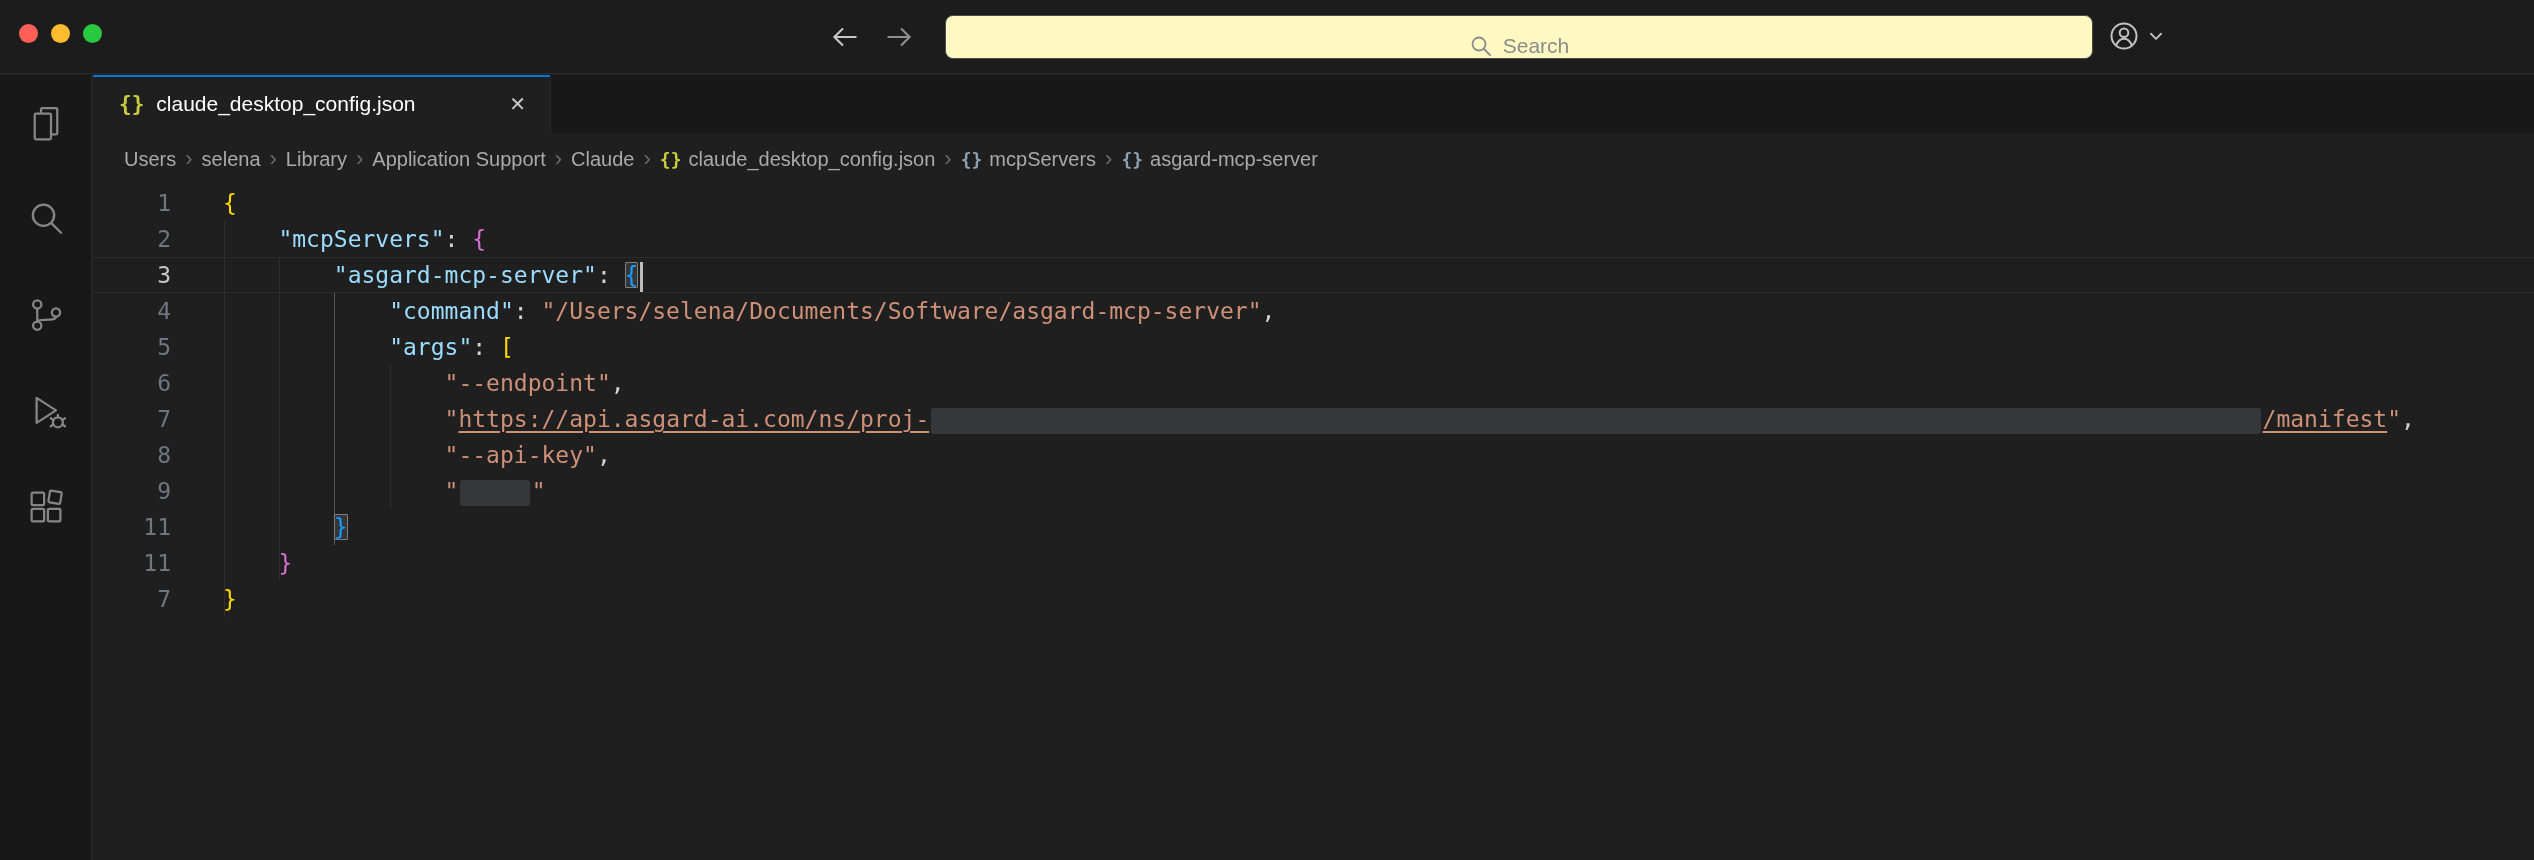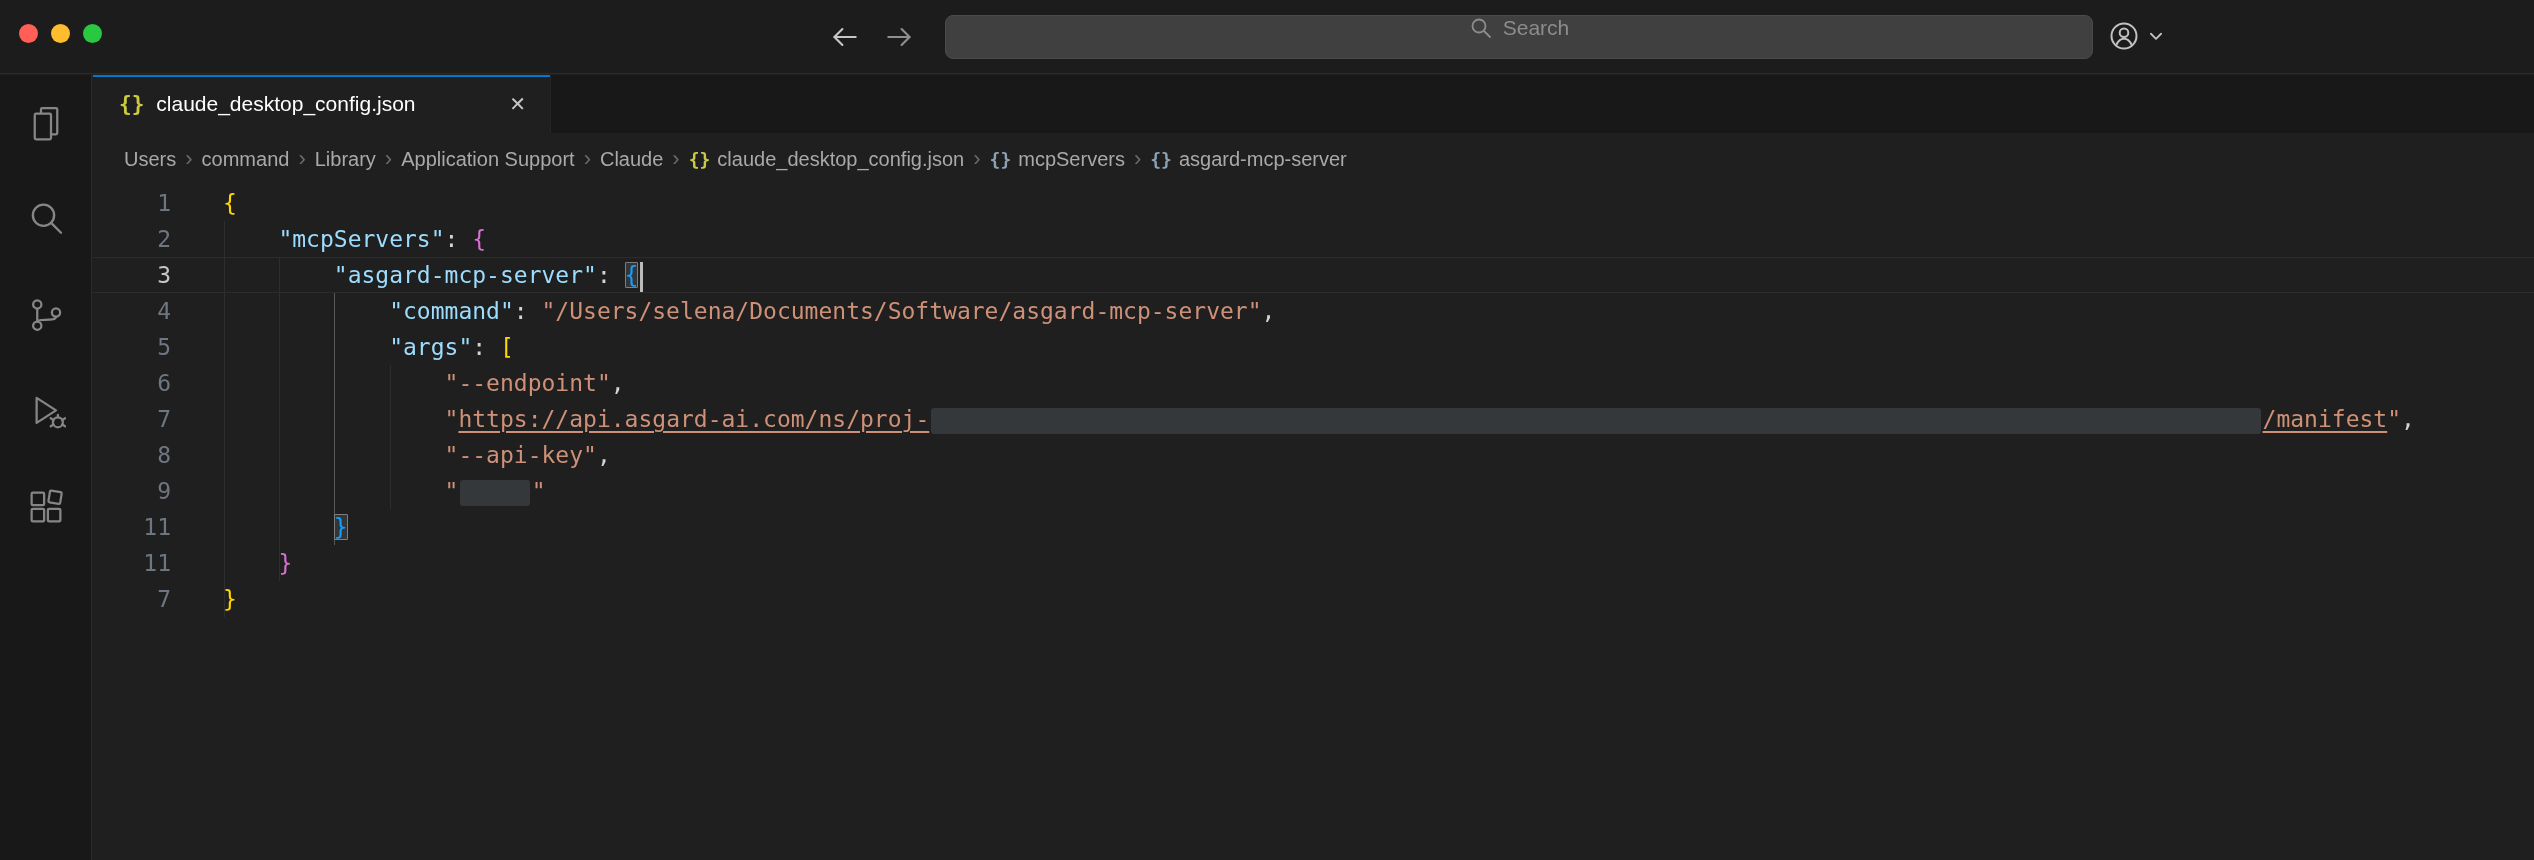--- a/index.html
+++ b/index.html
@@ -7,22 +7,22 @@
           font-family:"Liberation Sans",sans-serif;-webkit-font-smoothing:antialiased;}
 
   
   .titlebar{position:absolute;top:0;left:0;width:2534px;height:74px;background:#1c1c1c;
             border-bottom:1px solid #2b2b2b;box-sizing:border-box;}
   .traffic{position:absolute;top:24px;left:19px;display:flex;gap:13px;}
   .dot{width:19px;height:19px;border-radius:50%;}
   .dot.red{background:#ff5f57;} .dot.yellow{background:#febc2e;} .dot.green{background:#28c840;}
   .navarrows{position:absolute;left:826px;top:19px;display:flex;gap:20px;align-items:center;}
   .navbtn{width:36px;height:36px;display:flex;align-items:center;justify-content:center;}
-  .cmdcenter{position:absolute;left:945px;top:15px;width:1148px;height:44px;background:#404040;
-             border:1px solid #4a4a4a;border-radius:8px;display:flex;align-items:flex-start;
+  .cmdcenter{position:absolute;left:945px;top:15px;width:1148px;height:44px;background:#fef9c3;
+             border:1px solid #4a4a4a;border-radius:8px;display:flex;align-items:flex-end;
              justify-content:center;gap:10px;color:#8c8c8c;font-size:21px;box-sizing:border-box;}
   .accountwrap{position:absolute;left:2108px;top:20px;display:flex;align-items:center;gap:7px;}
 
   
   .activitybar{position:absolute;top:75px;left:0;bottom:0;width:92px;background:#181818;
                border-right:1px solid #2b2b2b;box-sizing:border-box;display:flex;
                flex-direction:column;align-items:center;}
   .ab-item{width:91px;height:96px;display:flex;align-items:center;justify-content:center;}
 
   
@@ -158,21 +158,21 @@
         <span class="tab-close">✕</span>
       </div>
     </div>
 
     <div class="breadcrumb">
         <span class="bc-item">
           <span>Users</span>
         </span>
         <span class="bc-sep">›</span>
         <span class="bc-item">
-          <span>command</span>
+          <span>selena</span>
         </span>
         <span class="bc-sep">›</span>
         <span class="bc-item">
           <span>Library</span>
         </span>
         <span class="bc-sep">›</span>
         <span class="bc-item">
           <span>Application Support</span>
         </span>
         <span class="bc-sep">›</span>

